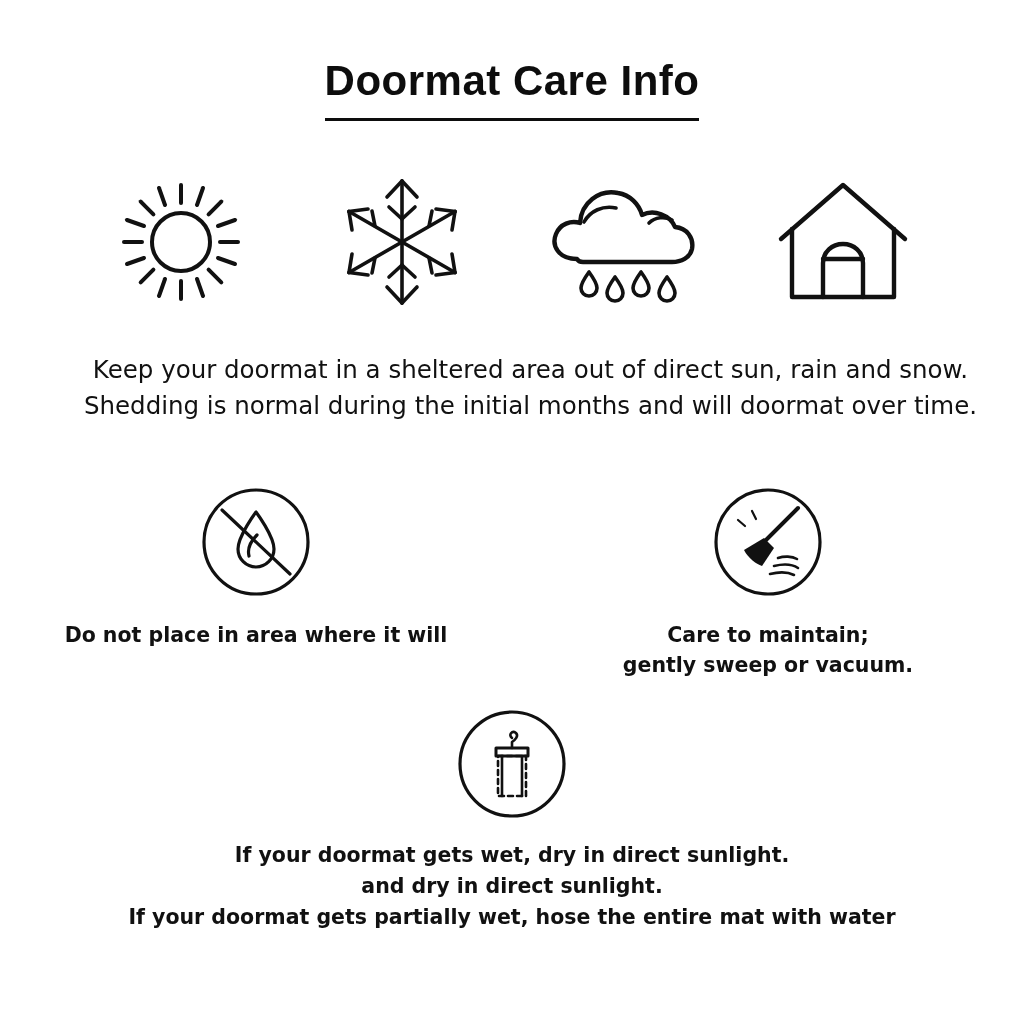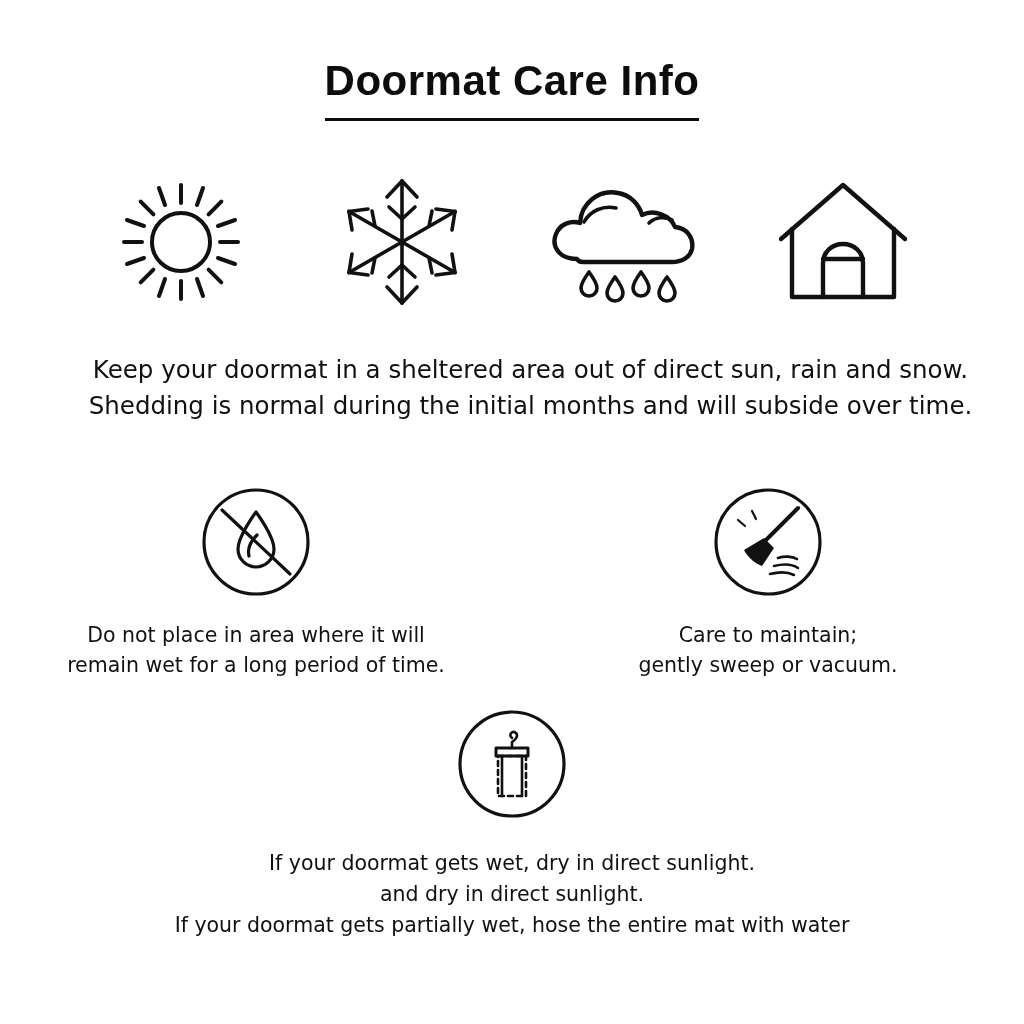--- a/index.html
+++ b/index.html
@@ -92,33 +92,33 @@
     display: flex;
     align-items: center;
     justify-content: center;
   }
   .caption {
     margin-top: 22px;
     text-align: center;
     font-size: 20.5px;
     line-height: 30px;
     color: #111111;
+    font-weight: bold;
   }
   .caption div { white-space: nowrap; }
 
   
   .bottom {
     position: absolute;
     top: 708px;
     left: 0;
     width: 1024px;
     display: flex;
     flex-direction: column;
     align-items: center;
-    gap: 8px;
   }
   .bottom .circle-icon { width: 112px; height: 112px; }
   .bottom .caption {
     margin-top: 20px;
     font-size: 20.5px;
     line-height: 31px;
   }
 
   svg { display: block; }
   .stroke {
@@ -225,37 +225,36 @@
           <path class="stroke" stroke-width="4.4" d="M55 130 V96 C55 85 64 77 75 77 C86 77 95 85 95 96 V130"></path>
           <line class="stroke" stroke-width="4.4" x1="55" y1="92" x2="95" y2="92"></line>
         </svg>
       </span>
     </div>
 
   </div>
 
   <div class="lead">
     <div>Keep your doormat in a sheltered area out of direct sun, rain and snow.</div>
-    <div>Shedding is normal during the initial months and will subside over time.</div>
+    <div>Shedding is normal during the initial months and will doormat over time.</div>
   </div>
 
   <div class="two-col">
 
     <div class="col">
       <div class="circle-icon">
         <svg width="112" height="112" viewBox="0 0 112 112">
           <circle class="stroke" cx="56" cy="56" r="52" stroke-width="3.2"></circle>
           <path class="stroke" stroke-width="3.2" d="M56 26 C56 26 38 50 38 63 a18 18 0 0 0 36 0 C74 50 56 26 56 26 Z"></path>
           <path class="stroke" stroke-width="3.2" d="M49 70 C47 62 51 55 57 49"></path>
           <line class="stroke" stroke-width="3.2" x1="22" y1="24" x2="90" y2="88"></line>
         </svg>
       </div>
       <div class="caption">
         <div>Do not place in area where it will</div>
-        <div>remain wet for a long period of time.</div>
       </div>
     </div>
 
     <div class="col">
       <div class="circle-icon">
         <svg width="112" height="112" viewBox="0 0 112 112">
           <circle class="stroke" cx="56" cy="56" r="52" stroke-width="3.2"></circle>
           <line class="stroke" stroke-width="4" x1="86" y1="22" x2="52" y2="56"></line>
           <path d="M52 52 L62 62 L50 80 C44 78 36 72 32 64 Z" fill="#111111"></path>
           <g class="stroke" stroke-width="2.6">

